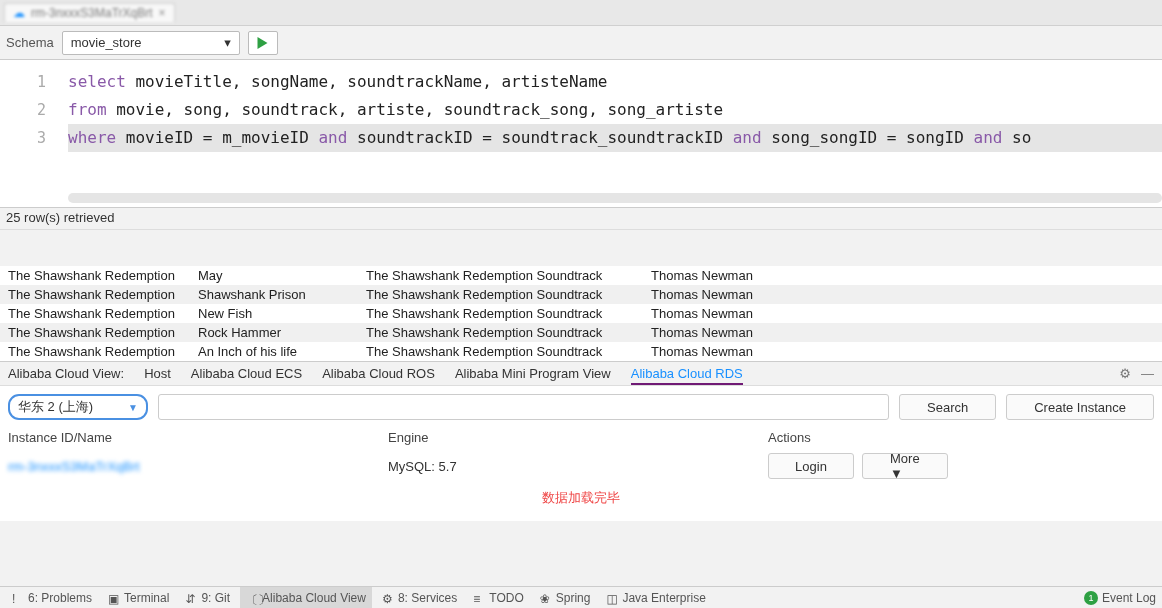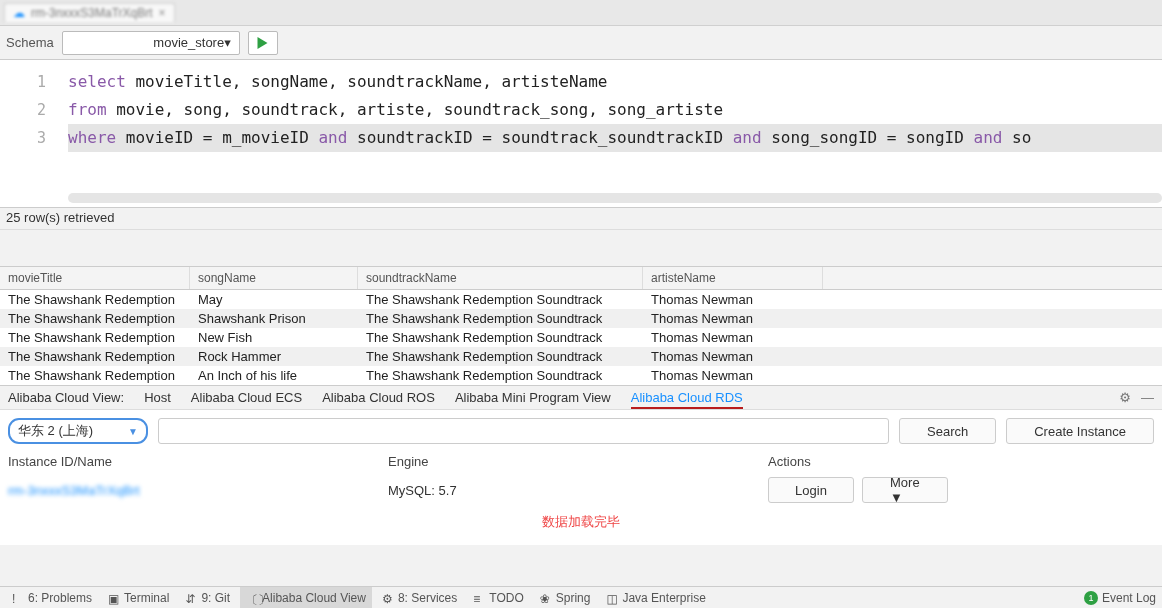--- a/index.html
+++ b/index.html
@@ -3,21 +3,21 @@
 <meta charset="utf-8">
 <style>
 * { box-sizing: border-box; margin: 0; padding: 0; }
 body { font-family: -apple-system, "Segoe UI", Arial, sans-serif; font-size: 13px; color: #333; background: #f2f2f2; width: 1162px; height: 608px; overflow: hidden; display: flex; flex-direction: column; }
 .tab-bar { height: 26px; background: #e8e8e8; border-bottom: 1px solid #d0d0d0; display: flex; align-items: center; padding: 0 4px; }
 .file-tab { display: flex; align-items: center; gap: 6px; padding: 2px 8px; background: #f8f8f8; border: 1px solid #ccc; border-bottom: none; font-size: 12px; color: #777; filter: blur(1.4px); }
 .file-tab .close { font-size: 12px; color: #888; cursor: pointer; }
 .cloud-blue { color: #1890ff; }
 .toolbar { height: 34px; background: #f2f2f2; border-bottom: 1px solid #ccc; display: flex; align-items: center; padding: 0 6px; gap: 8px; }
 .toolbar-label { font-size: 13px; color: #555; }
-.schema-select { width: 178px; height: 24px; border: 1px solid #bbb; background: #fff; display: flex; align-items: center; justify-content: flex-end; padding: 0 8px; font-size: 13px; color: #333; border-radius: 2px; }
+.schema-select { width: 178px; height: 24px; border: 1px solid #bbb; background: #fff; display: flex; align-items: center; justify-content: space-between; padding: 0 8px; font-size: 13px; color: #333; border-radius: 2px; }
 .run-btn { width: 30px; height: 24px; border: 1px solid #bbb; background: #fff; display: flex; align-items: center; justify-content: center; border-radius: 2px; }
 .run-btn svg { width: 11px; height: 12px; }
 .editor-area { height: 148px; display: flex; background: #fff; border-bottom: 1px solid #ccc; }
 .gutter { width: 58px; background: #fff; text-align: right; padding: 8px 12px 0 0; color: #aaa; font-family: Consolas, monospace; font-size: 15px; line-height: 28px; }
 .code-area { flex: 1; padding: 8px 0 0 10px; font-family: Consolas, monospace; font-size: 16px; line-height: 28px; color: #222; overflow: hidden; position: relative; }
 .code-line { white-space: nowrap; }
 .code-line.hl { background: #e5e5e5; }
 .kw { color: #8959a8; }
 .scroll-h { position: absolute; bottom: 4px; left: 10px; right: 0; height: 10px; background: #ccc; border-radius: 5px; opacity: 0.5; }
 .status-row { height: 22px; padding: 2px 6px; font-size: 13px; color: #333; background: #f2f2f2; border-bottom: 1px solid #ddd; }
@@ -28,21 +28,21 @@
 .results-body .row { display: flex; font-size: 13px; color: #222; }
 .results-body .row:nth-child(even) { background: #f0f0f0; }
 .results-body .cell { padding: 2px 8px; white-space: nowrap; overflow: hidden; }
 .c0 { width: 190px; }
 .c1 { width: 168px; }
 .c2 { width: 285px; }
 .c3 { width: 180px; }
 .cloud-view { height: 24px; border-top: 1px solid #ccc; background: #f2f2f2; display: flex; align-items: center; gap: 20px; padding: 0 8px; font-size: 13px; color: #333; }
 .cloud-view .label { color: #333; }
 .cloud-view .vtab { cursor: pointer; padding-bottom: 2px; }
-.cloud-view .vtab.active { color: #1890ff; border-bottom: 2px solid #b91c1c; }
+.cloud-view .vtab.active { color: #1890ff; border-bottom: 2px solid #701a75; }
 .cloud-view .right-icons { margin-left: auto; display: flex; gap: 10px; color: #777; }
 .cloud-panel { background: #fff; padding: 8px; border-top: 1px solid #ddd; }
 .cloud-row1 { display: flex; gap: 10px; align-items: center; }
 .region-select { width: 140px; height: 26px; border: 2px solid #4a90e2; border-radius: 11px; display: flex; align-items: center; justify-content: space-between; padding: 0 8px; font-size: 13px; color:#333; }
 .region-select .dd { color: #4a90e2; font-size: 10px; }
 .search-field { flex: 1; height: 26px; border: 1px solid #ccc; border-radius: 3px; }
 .btn { min-width: 80px; height: 26px; border: 1px solid #ccc; border-radius: 3px; background: #fafafa; font-size: 13px; color: #333; display: flex; align-items: center; justify-content: center; padding: 0 27px; cursor: pointer; }
 .inst-table { margin-top: 6px; }
 .inst-head { display: flex; font-size: 13px; color: #444; padding: 4px 0; }
 .ih0 { width: 380px; }
@@ -94,26 +94,20 @@
       <div class="code-line"><span class="kw">from</span><span> movie, song, soundtrack, artiste, soundtrack_song, song_artiste</span></div>
       <div class="code-line hl"><span class="kw">where</span><span> movieID = m_movieID </span><span class="kw">and</span><span> soundtrackID = soundtrack_soundtrackID </span><span class="kw">and</span><span> song_songID = songID </span><span class="kw">and</span><span> so</span></div>
       <div class="scroll-h"></div>
   </div>
 </div>
 
 <div class="status-row">25 row(s) retrieved</div>
 <div class="spacer-row"></div>
 
 <div class="results">
-  <div class="results-header" id="rhead">
-      <div class="cell c0">movieTitle</div>
-      <div class="cell c1">songName</div>
-      <div class="cell c2">soundtrackName</div>
-      <div class="cell c3">artisteName</div>
-    </div>
   <div class="results-body" id="rbody">
       <div class="row">
         <div class="cell c0">The Shawshank Redemption</div>
         <div class="cell c1">May</div>
         <div class="cell c2">The Shawshank Redemption Soundtrack</div>
         <div class="cell c3">Thomas Newman</div>
       </div>
       <div class="row">
         <div class="cell c0">The Shawshank Redemption</div>
         <div class="cell c1">Shawshank Prison</div>

